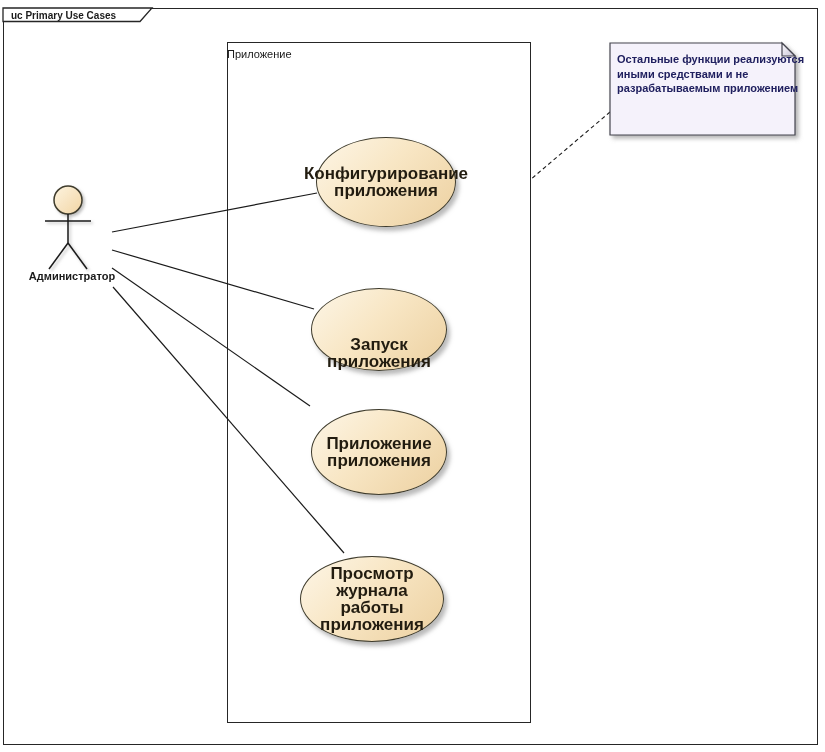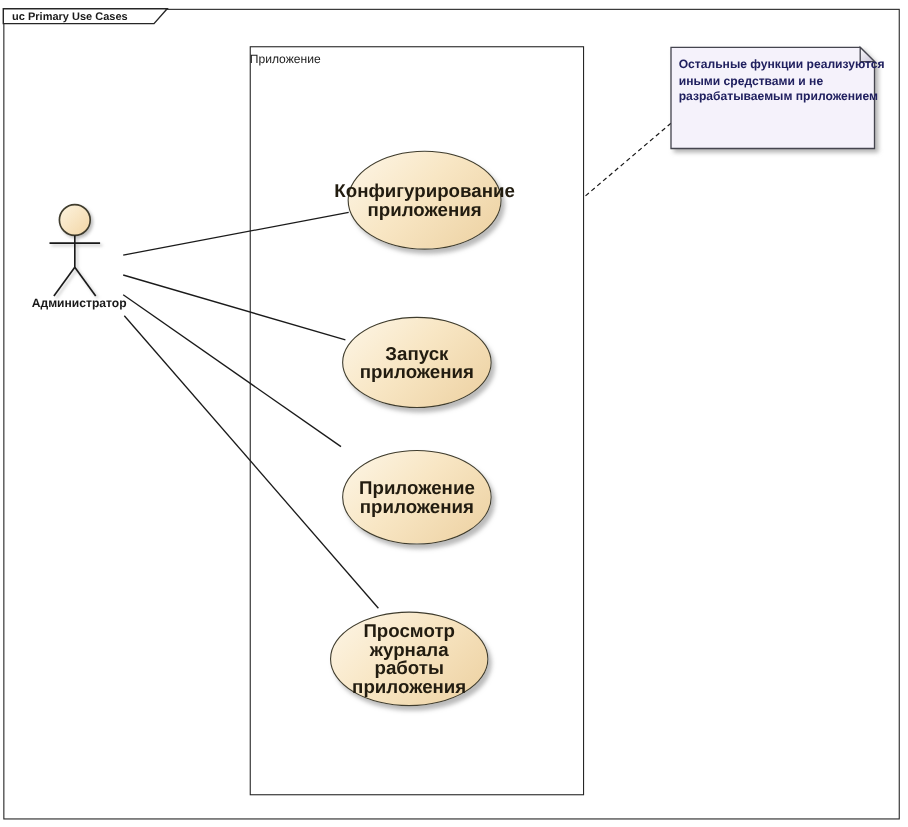--- a/index.html
+++ b/index.html
@@ -34,21 +34,21 @@
     border:1.5px solid #3f3c2d;
     background:linear-gradient(135deg,#fdf6e7 0%,#f8e6c4 45%,#ecd0a0 100%);
     box-shadow:3px 4px 4px rgba(130,130,130,0.55);
     display:flex;align-items:center;justify-content:center;
     z-index:4;
   }
   .usecase .uc-label{
     text-align:center;font-size:17px;font-weight:bold;line-height:17px;color:#221c10;
   }
   .uc1{left:316px;top:137px;width:138px;height:88px;}
-  .uc2{left:311px;top:288px;width:134px;height:81px;}
+  .uc2{left:311px;top:288px;width:134px;height:81px;align-items:flex-end;}
   .uc3{left:311px;top:409px;width:134px;height:84px;}
   .uc4{left:300px;top:556px;width:142px;height:84px;}
   
   .actor-label{
     left:10px;top:269px;width:124px;text-align:center;
     font-size:11px;font-weight:bold;line-height:14px;z-index:7;
   }
   
   .note-text{
     left:617px;top:52px;width:176px;z-index:7;

